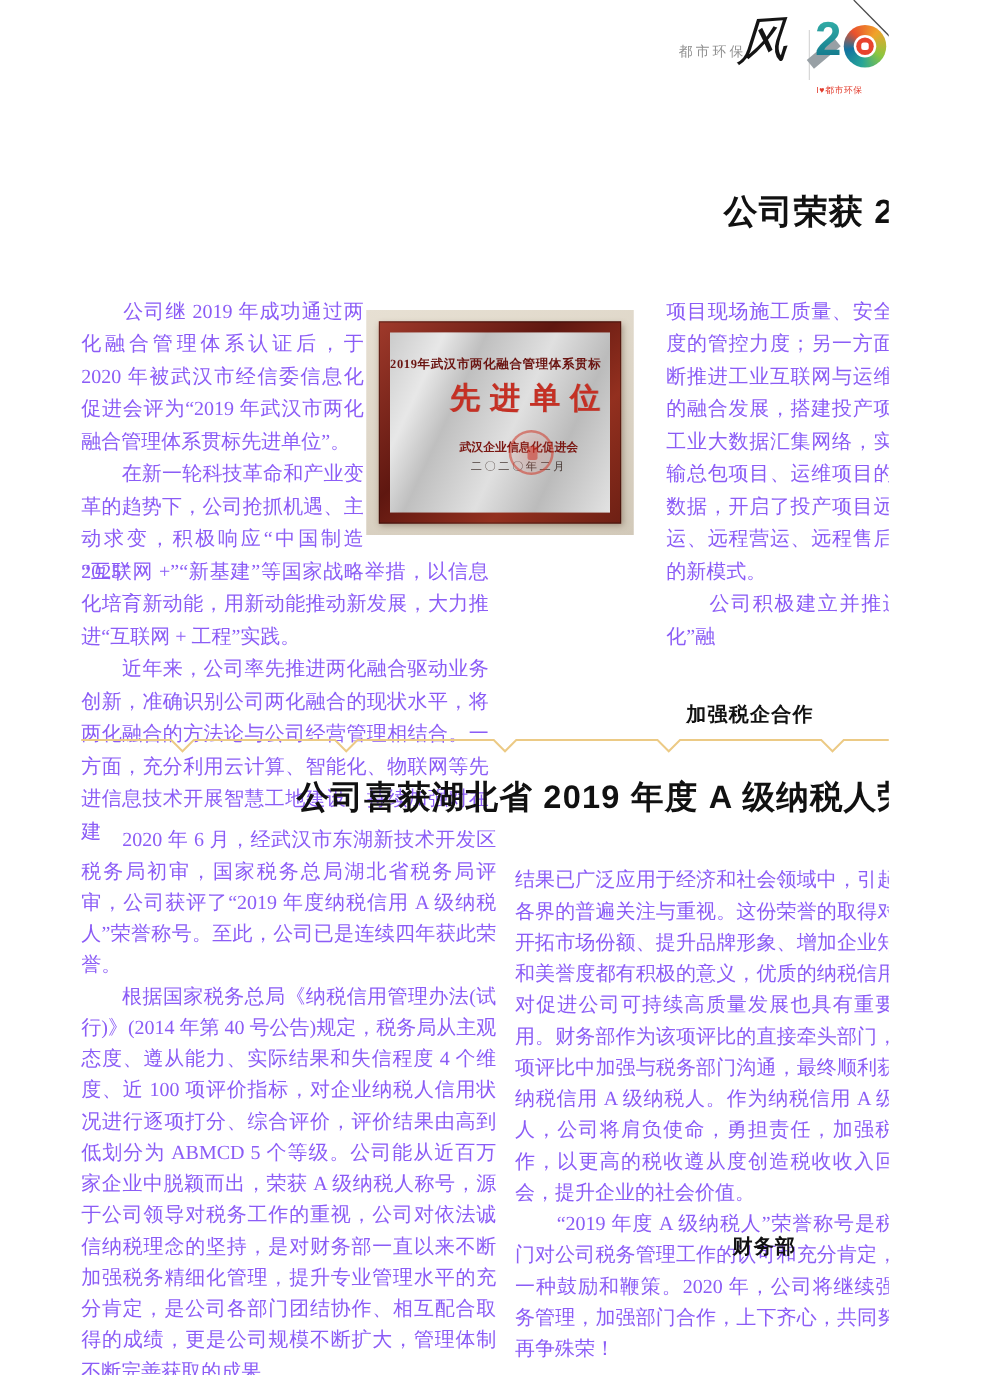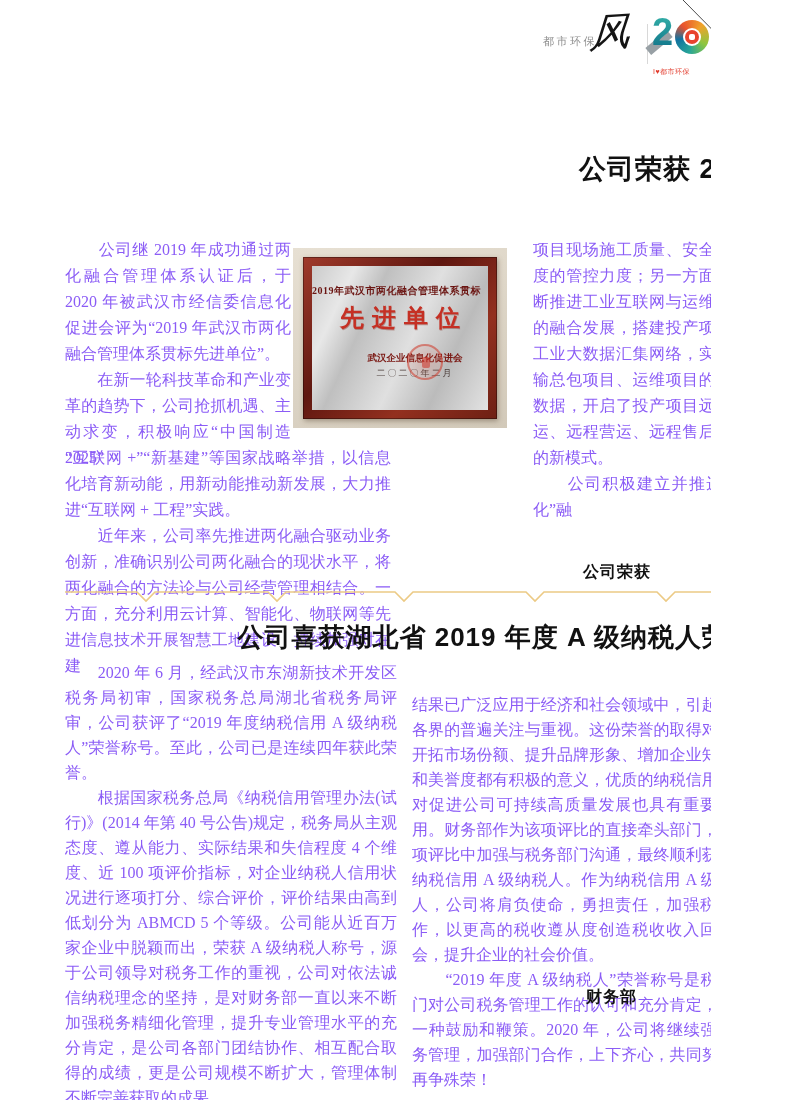--- a/index.html
+++ b/index.html
@@ -65,21 +65,21 @@
     background:linear-gradient(160deg,#e7e0d3,#d2c9b9); }
   .frame { position:absolute; left:10px; top:9px; right:10px; bottom:9px;
     background:linear-gradient(135deg,#a03a2b,#5f1710 40%,#93301f 70%,#6e2014);
     box-shadow:inset 0 0 0 1px rgba(0,0,0,.35), 1px 2px 5px rgba(90,70,50,.45); }
   .plate { position:absolute; left:9px; top:9px; right:9px; bottom:9px;
     background:linear-gradient(115deg, rgba(255,255,255,0) 0%, rgba(255,255,255,.55) 18%,
       rgba(0,0,0,.06) 32%, rgba(255,255,255,.4) 55%, rgba(0,0,0,.08) 75%,
       rgba(255,255,255,.45) 100%), #cbcbcb; }
   .plate-heading { left:0; top:18px; width:100%; text-align:left; font-size:10px;
     font-weight:bold; color:#6b1512; letter-spacing:.5px; }
-  .plate-award { left:0; top:36px; width:100%; text-align:center; font-size:24px;
+  .plate-award { left:0; top:36px; width:100%; text-align:right; font-size:24px;
     font-weight:bold; color:#c53024; letter-spacing:8px; text-indent:8px;
     text-shadow:.5px .5px 0 rgba(120,20,10,.35); }
   .plate-issuer { left:0; top:86px; width:100%; text-align:center; transform:translateX(15px);
     font-size:9.5px; font-weight:bold; color:#7a1712; }
   .plate-date { left:0; top:101px; width:100%; text-align:center; transform:translateX(15px);
     font-size:9px; color:#4a3c38; letter-spacing:2px; }
   .plate-seal { left:54%; top:78px; width:36px; height:36px; border-radius:50%;
     border:2px solid rgba(205,60,45,.55);
     background:radial-gradient(rgba(220,80,60,.20), rgba(220,80,60,.04)); }
   .plate-seal::after { content:""; position:absolute; left:13px; top:11px; width:8px;
@@ -127,21 +127,21 @@
         <div class="abs plate-date">二〇二〇年二月</div>
         <div class="abs plate-seal"></div>
       </div>
     </div>
   </div>
 
   <div class="abs flow lh26 a1-rt">项目现场施工质量、安全、进度的管控力度；另一方面，不断推进工业互联网与运维业务的融合发展，搭建投产项目的工业大数据汇集网络，实时传输总包项目、运维项目的生产数据，开启了投产项目远程保运、远程营运、远程售后服务的新模式。
 　　公司积极建立并推进“两化”融</div>
   <div class="abs flow lh26 a1-lb">“互联网 +”“新基建”等国家战略举措，以信息化培育新动能，用新动能推动新发展，大力推进“互联网 + 工程”实践。
 　　近年来，公司率先推进两化融合驱动业务创新，准确识别公司两化融合的现状水平，将两化融合的方法论与公司经营管理相结合。一方面，充分利用云计算、智能化、物联网等先进信息技术开展智慧工地建设，持续加强对在建</div>
-  <div class="abs sig a1-sig">公司荣获</div>
+  <div class="abs sig a1-sig">加强税企合作</div>
 
   <svg class="abs divider-svg" viewBox="0 0 692 16" width="692" height="16">
     <path d="M10 3 H82 L91 12 L100 3 H213 L222 12 L231 3 H340 L349 12 L358 3 H471 L480 12 L489 3 H602 L611 12 L620 3 H692" fill="none" stroke="#ecca85" stroke-width="1.6"></path>
   </svg>
 
   <div class="abs a-title a2-t">公司喜获湖北省 2019 年度 A 级纳税人荣誉称号</div>
 
   <div class="abs flow lh25 a2-l">　　2020 年 6 月，经武汉市东湖新技术开发区税务局初审，国家税务总局湖北省税务局评审，公司获评了“2019 年度纳税信用 A 级纳税人”荣誉称号。至此，公司已是连续四年获此荣誉。
 　　根据国家税务总局《纳税信用管理办法(试行)》(2014 年第 40 号公告)规定，税务局从主观态度、遵从能力、实际结果和失信程度 4 个维度、近 100 项评价指标，对企业纳税人信用状况进行逐项打分、综合评价，评价结果由高到低划分为 ABMCD 5 个等级。公司能从近百万家企业中脱颖而出，荣获 A 级纳税人称号，源于公司领导对税务工作的重视，公司对依法诚信纳税理念的坚持，是对财务部一直以来不断加强税务精细化管理，提升专业管理水平的充分肯定，是公司各部门团结协作、相互配合取得的成绩，更是公司规模不断扩大，管理体制不断完善获取的成果。
 　　随着社会信用体系的建立和完善，纳税信用等级评定</div>

